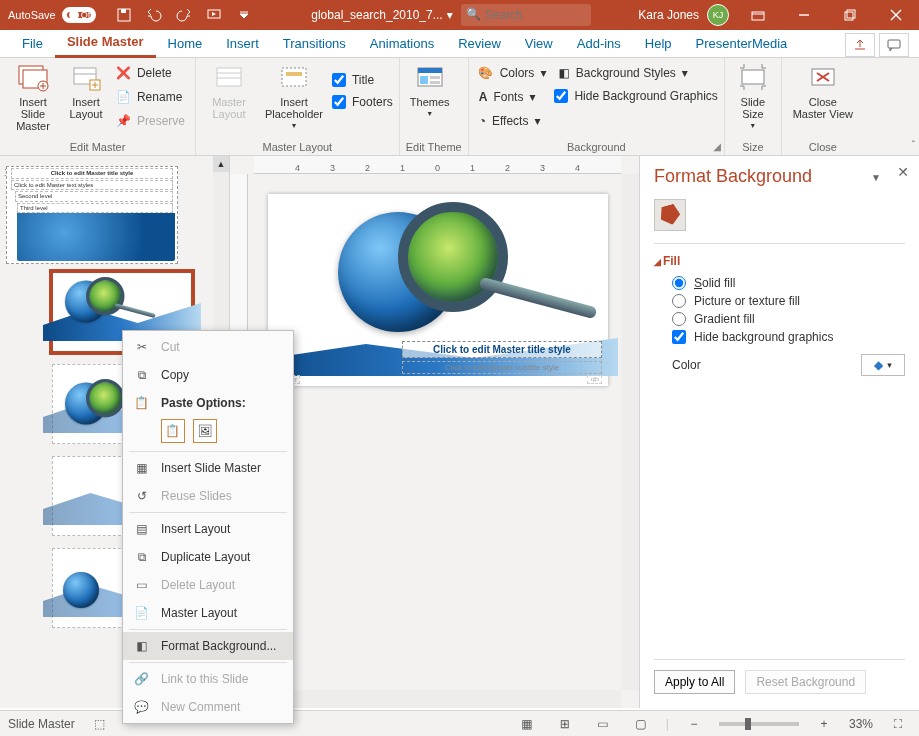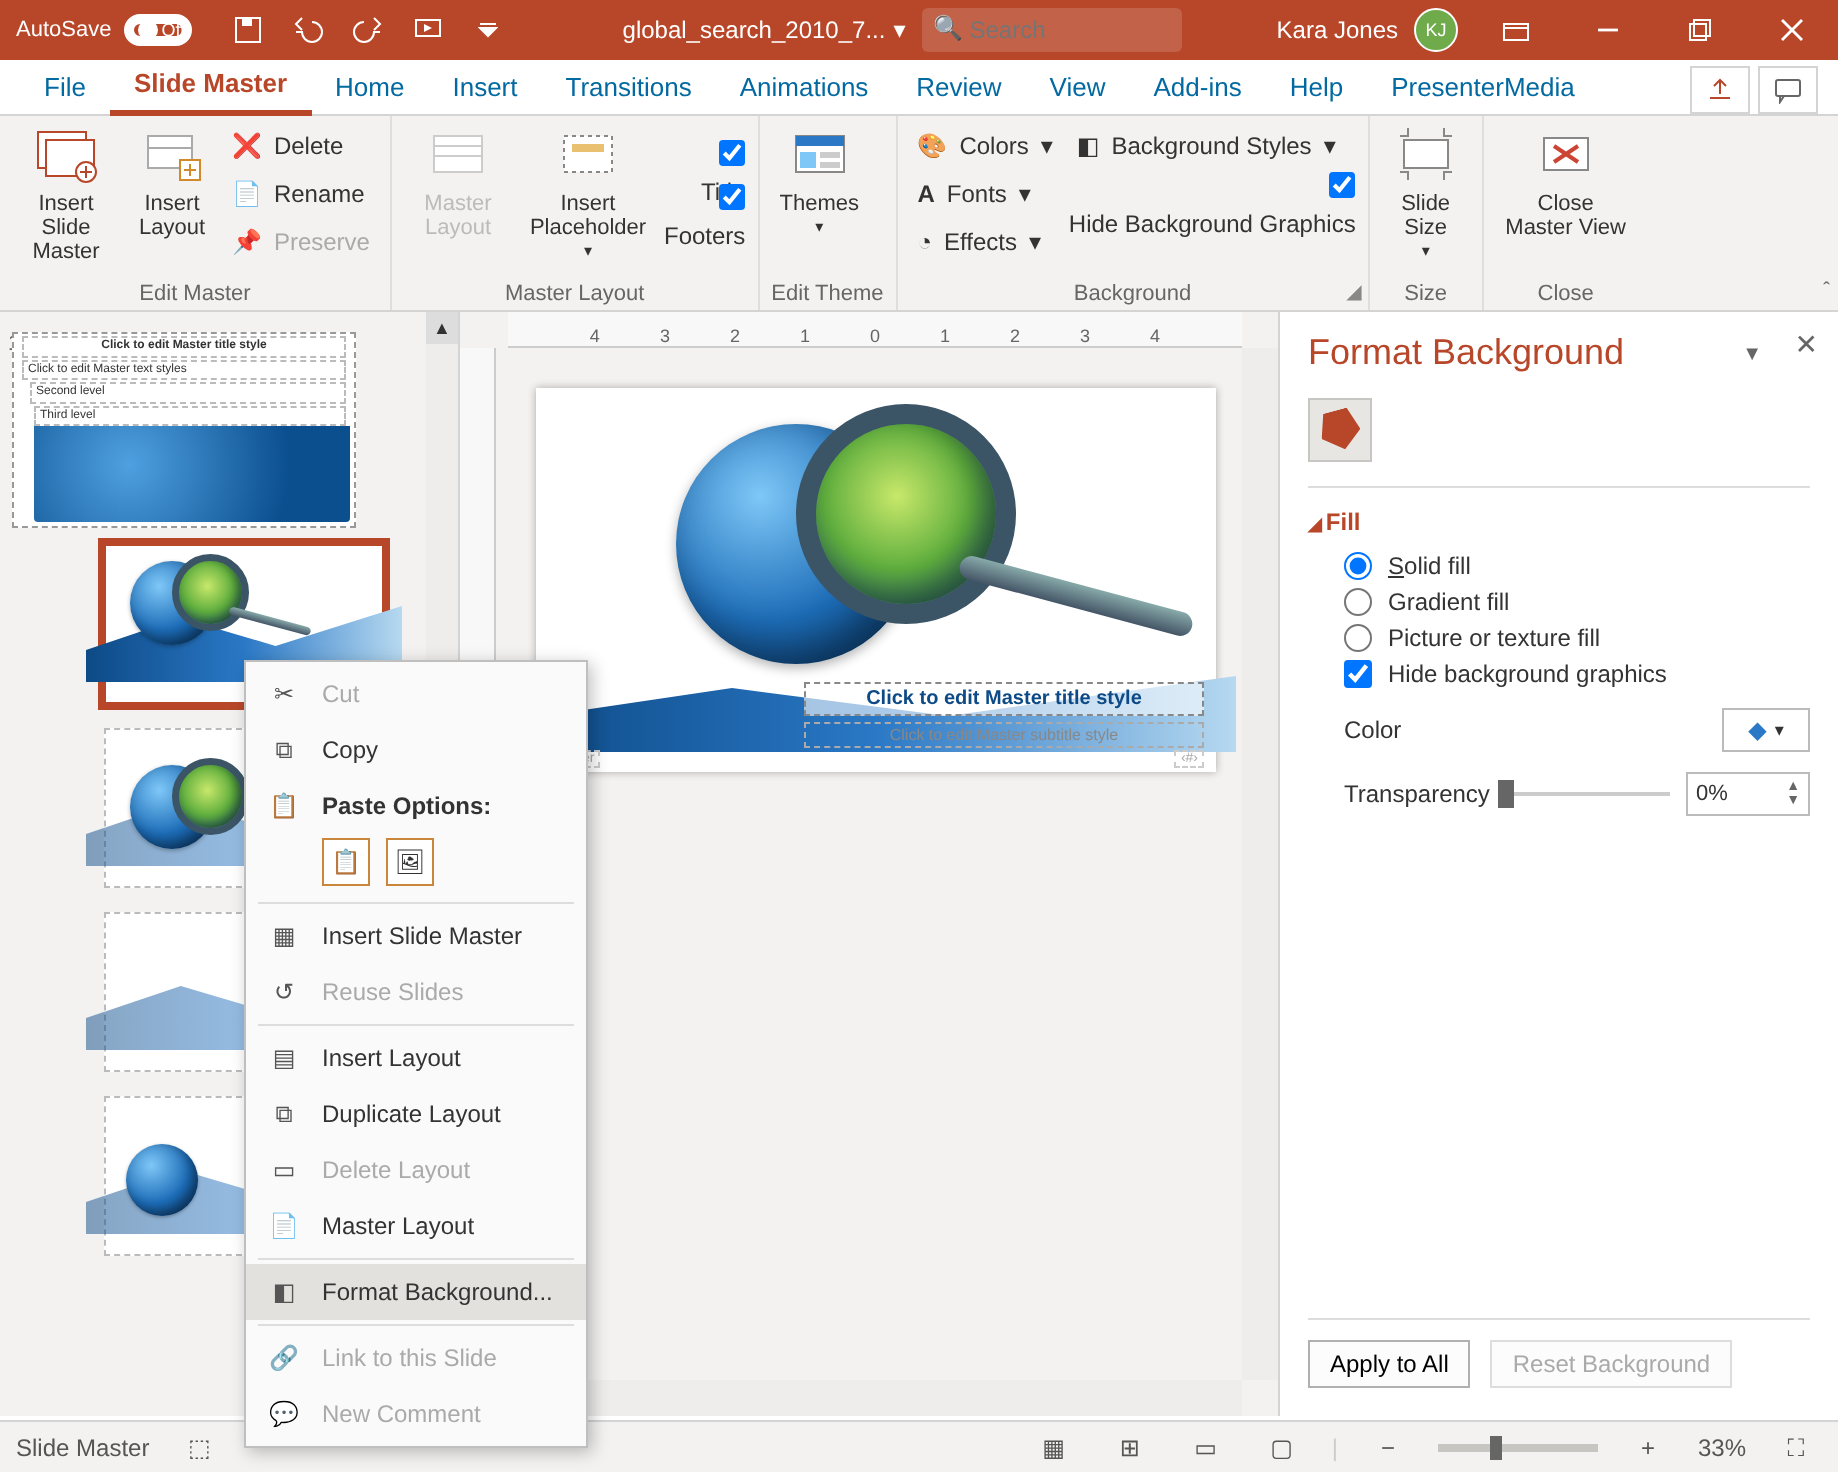--- a/index.html
+++ b/index.html
@@ -30,21 +30,21 @@
 
 .ribbon { height:98px; background:#f3f2f1; display:flex; border-bottom:1px solid #d4d4d4; }
 .group { display:flex; flex-direction:column; border-right:1px solid #e0ddda; padding:2px 6px 0; }
 .group-body { flex:1; display:flex; align-items:flex-start; gap:4px; }
 .group-label { font-size:11px; color:#666; text-align:center; padding:2px 0 2px; }
 .big-btn { display:flex; flex-direction:column; align-items:center; width:54px; cursor:pointer; padding:2px 2px; text-align:center; font-size:11px; line-height:1.1; gap:2px; }
 .big-btn .ico { width:32px; height:32px; }
 .stack { display:flex; flex-direction:column; gap:2px; padding-top:2px; }
 .small-btn { display:flex; align-items:center; gap:6px; font-size:12px; cursor:pointer; height:22px; padding:0 4px; }
 .small-btn.disabled { color:#aaa; }
-.chk { display:flex; align-items:flex-end; gap:6px; font-size:12px; height:20px;flex-direction:column; }
+.chk { display:flex; align-items:center; gap:6px; font-size:12px; height:20px; }
 .chk input { width:14px; height:14px; }
 .collapse-caret { position:absolute; right:4px; bottom:4px; font-size:10px; color:#666; cursor:pointer; }
 
 
 .workspace { display:flex; height:552px; position:relative; }
 .thumbs { width:230px; background:#f3f2f1; overflow:hidden; position:relative; border-right:1px solid #d4d4d4; }
 .thumbs-inner { padding:6px 8px 6px 4px; }
 .thumb-num { font-size:11px; color:#666; display:inline-block; width:14px; vertical-align:top; margin-top:4px; }
 .thumb { display:inline-block; width:172px; height:98px; background:#fff; border:1px solid #bbb; vertical-align:top; position:relative; }
 .thumb.master { border:1px dashed #999; }
@@ -486,46 +486,35 @@
         <div class="fill-bucket"></div>
       </div>
     <hr>
     <div class="section-head">Fill</div>
     <label class="radio-row">
         <input type="radio" name="fill" checked="" style="">
         <span><u>S</u><span>olid fill</span></span>
       </label>
     <label class="radio-row">
         <input type="radio" name="fill" style="">
-        <span>Gradient fill</span>
+        <span>Picture or texture fill</span>
       </label>
     <label class="radio-row">
         <input type="radio" name="fill" style="">
-        <span>Picture or texture fill</span>
+        <span>Gradient fill</span>
       </label>
     <label class="radio-row">
         <input type="checkbox" checked="" style="">
         <span>Hide background graphics</span>
       </label>
     <div class="field-row">
       <span>Color</span>
       <div class="color-btn">
           <span style="color:#2a78c6">◆</span>
           <span style="font-size:9px;margin-left:4px">▾</span>
-        </div>
-    </div>
-    <div class="field-row">
-      <span>Transparency</span>
-      <div class="slider"></div>
-      <div class="spinner">
-          <span>0%</span>
-          <span class="arrows">
-            <span>▲</span>
-            <span>▼</span>
-          </span>
         </div>
     </div>
     <div class="btn-row">
       <button class="pbtn">Apply to All</button>
       <button class="pbtn disabled">Reset Background</button>
     </div>
   </div>
 </div>
 
 <div class="context-menu">

